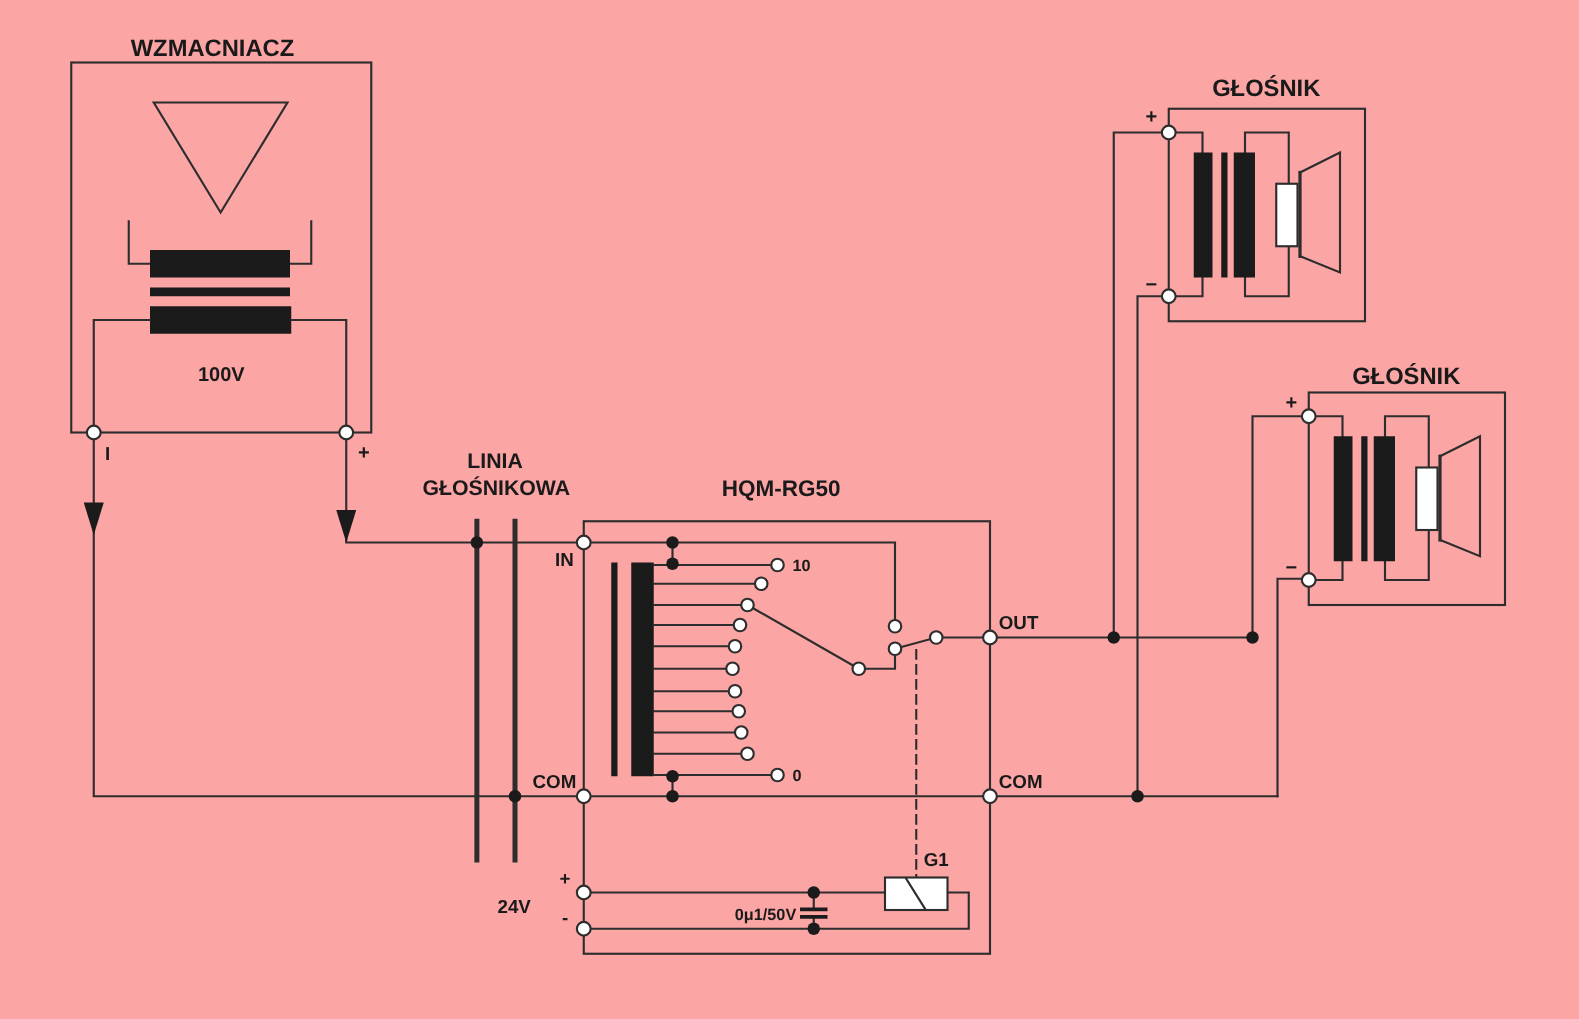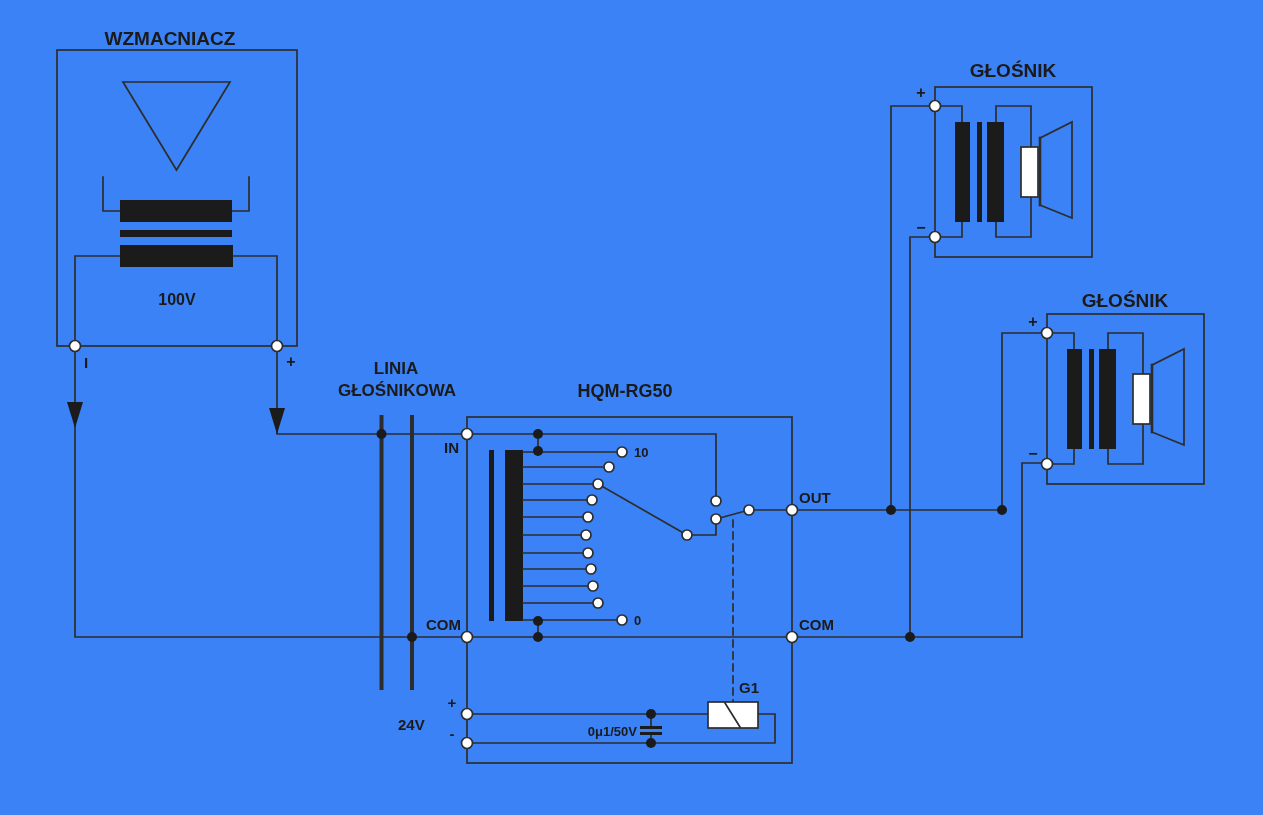--- a/index.html
+++ b/index.html
@@ -1,16 +1,16 @@
 <!DOCTYPE html>
 <html><head>
 <meta charset="utf-8">
 <style>
   html,body{margin:0;padding:0;background:#ffffff;}
-  .stage{position:relative;width:1263px;height:815px;background:#3b82f6;overflow:hidden;
+  .stage{position:relative;width:1263px;height:815px;background:#fca5a5;overflow:hidden;
          font-family:"Liberation Sans",sans-serif;}
   svg{position:absolute;left:0;top:0;}
   .wire{stroke:#2d2d2d;stroke-width:1.7;fill:none;stroke-linecap:square;stroke-linejoin:miter;}
   .thick{stroke-width:4;}
   .dash{stroke-dasharray:7 5;}
   .box{fill:none;stroke:#2d2d2d;stroke-width:1.7;}
   .whitebox{fill:#ffffff;stroke:#2d2d2d;stroke-width:1.7;}
   .bar{fill:#1b1b1b;stroke:none;}
   .dot{fill:#1b1b1b;stroke:none;}
   .term{fill:#ffffff;stroke:#2d2d2d;stroke-width:1.7;}

